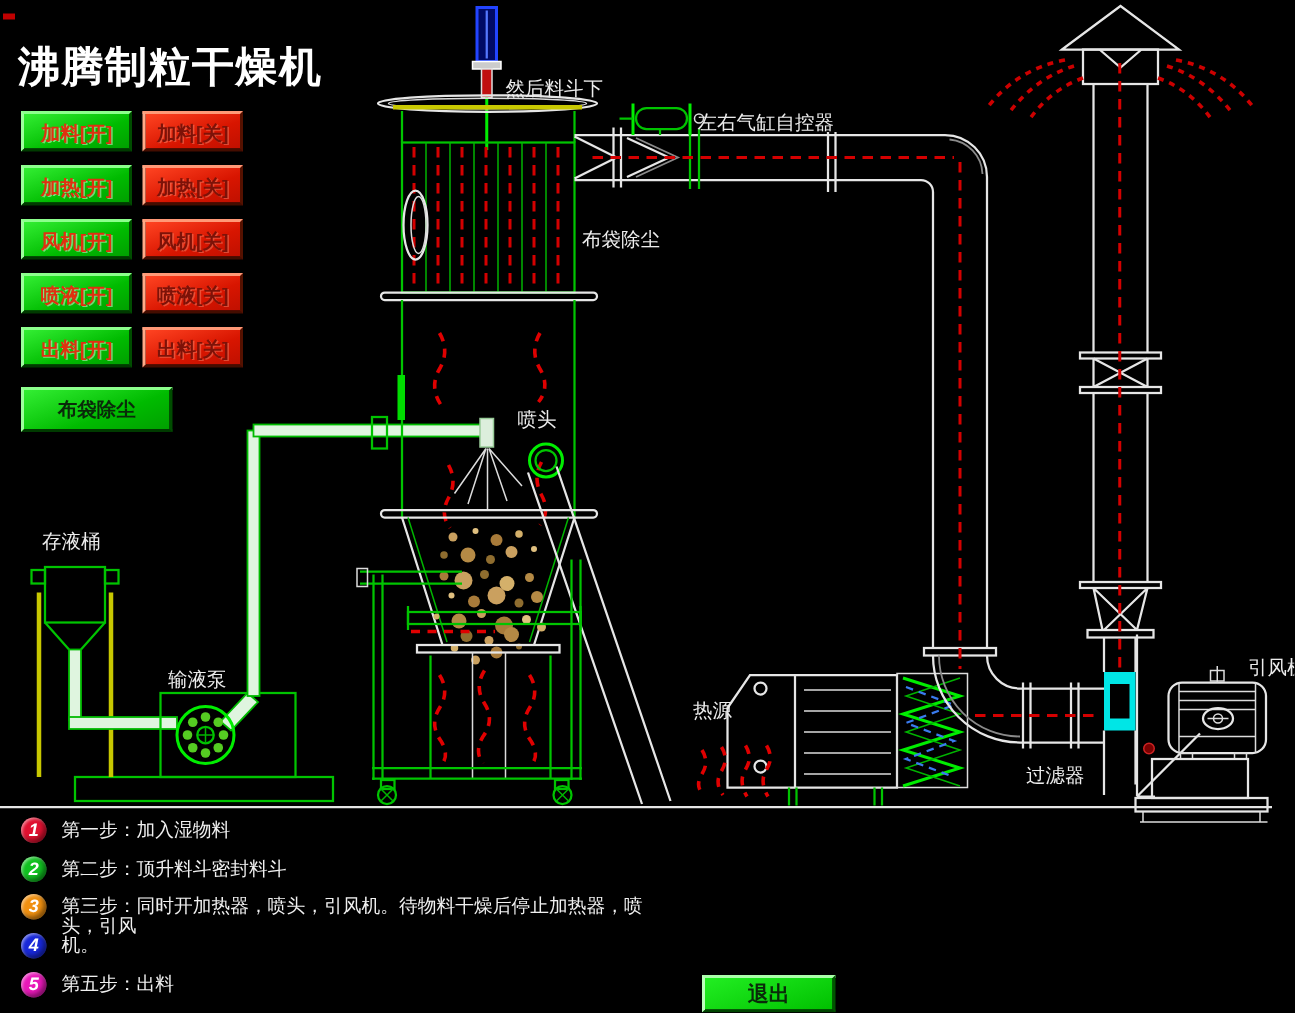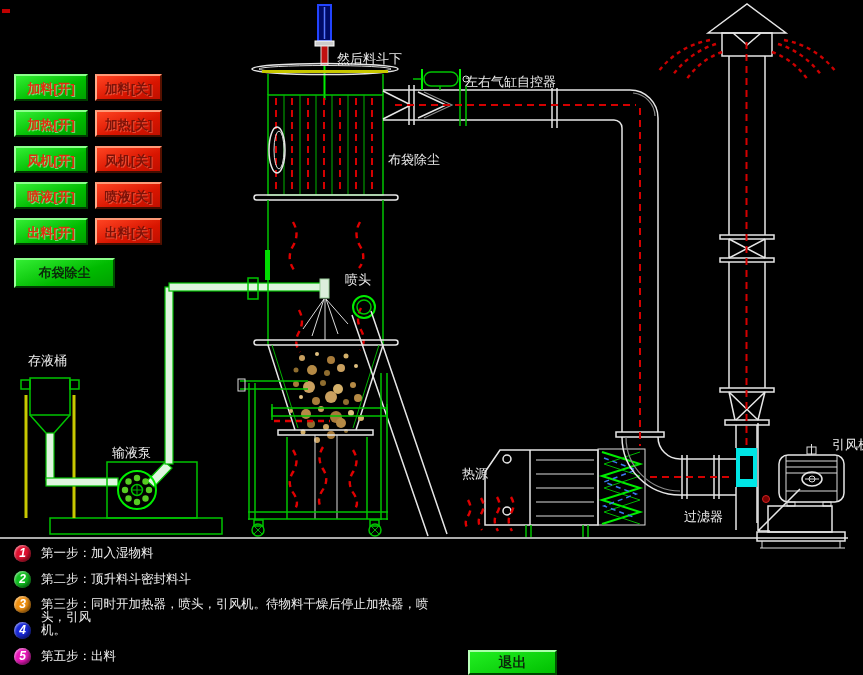--- a/index.html
+++ b/index.html
@@ -277,20 +277,21 @@
       <path class="rd" d="M746.5,445 V42"></path>
       <path class="rx" d="M716,44 Q690,52 672,76"></path>
       <path class="rx" d="M722,52 Q700,60 686,80"></path>
       <path class="rx" d="M710,40 Q678,46 658,72"></path>
       <path class="rx" d="M778,44 Q804,52 822,76"></path>
       <path class="rx" d="M772,52 Q794,60 808,80"></path>
       <path class="rx" d="M784,40 Q816,46 836,72"></path>
     </g>
   </svg>
 
+  <div class="title">沸腾制粒干燥机</div>
 
   <div class="btn-grid">
     <button class="b3 gn">加料[开]</button>
     <button class="b3 rd">加料[关]</button>
     <button class="b3 gn">加热[开]</button>
     <button class="b3 rd">加热[关]</button>
     <button class="b3 gn">风机[开]</button>
     <button class="b3 rd">风机[关]</button>
     <button class="b3 gn">喷液[开]</button>
     <button class="b3 rd">喷液[关]</button>

